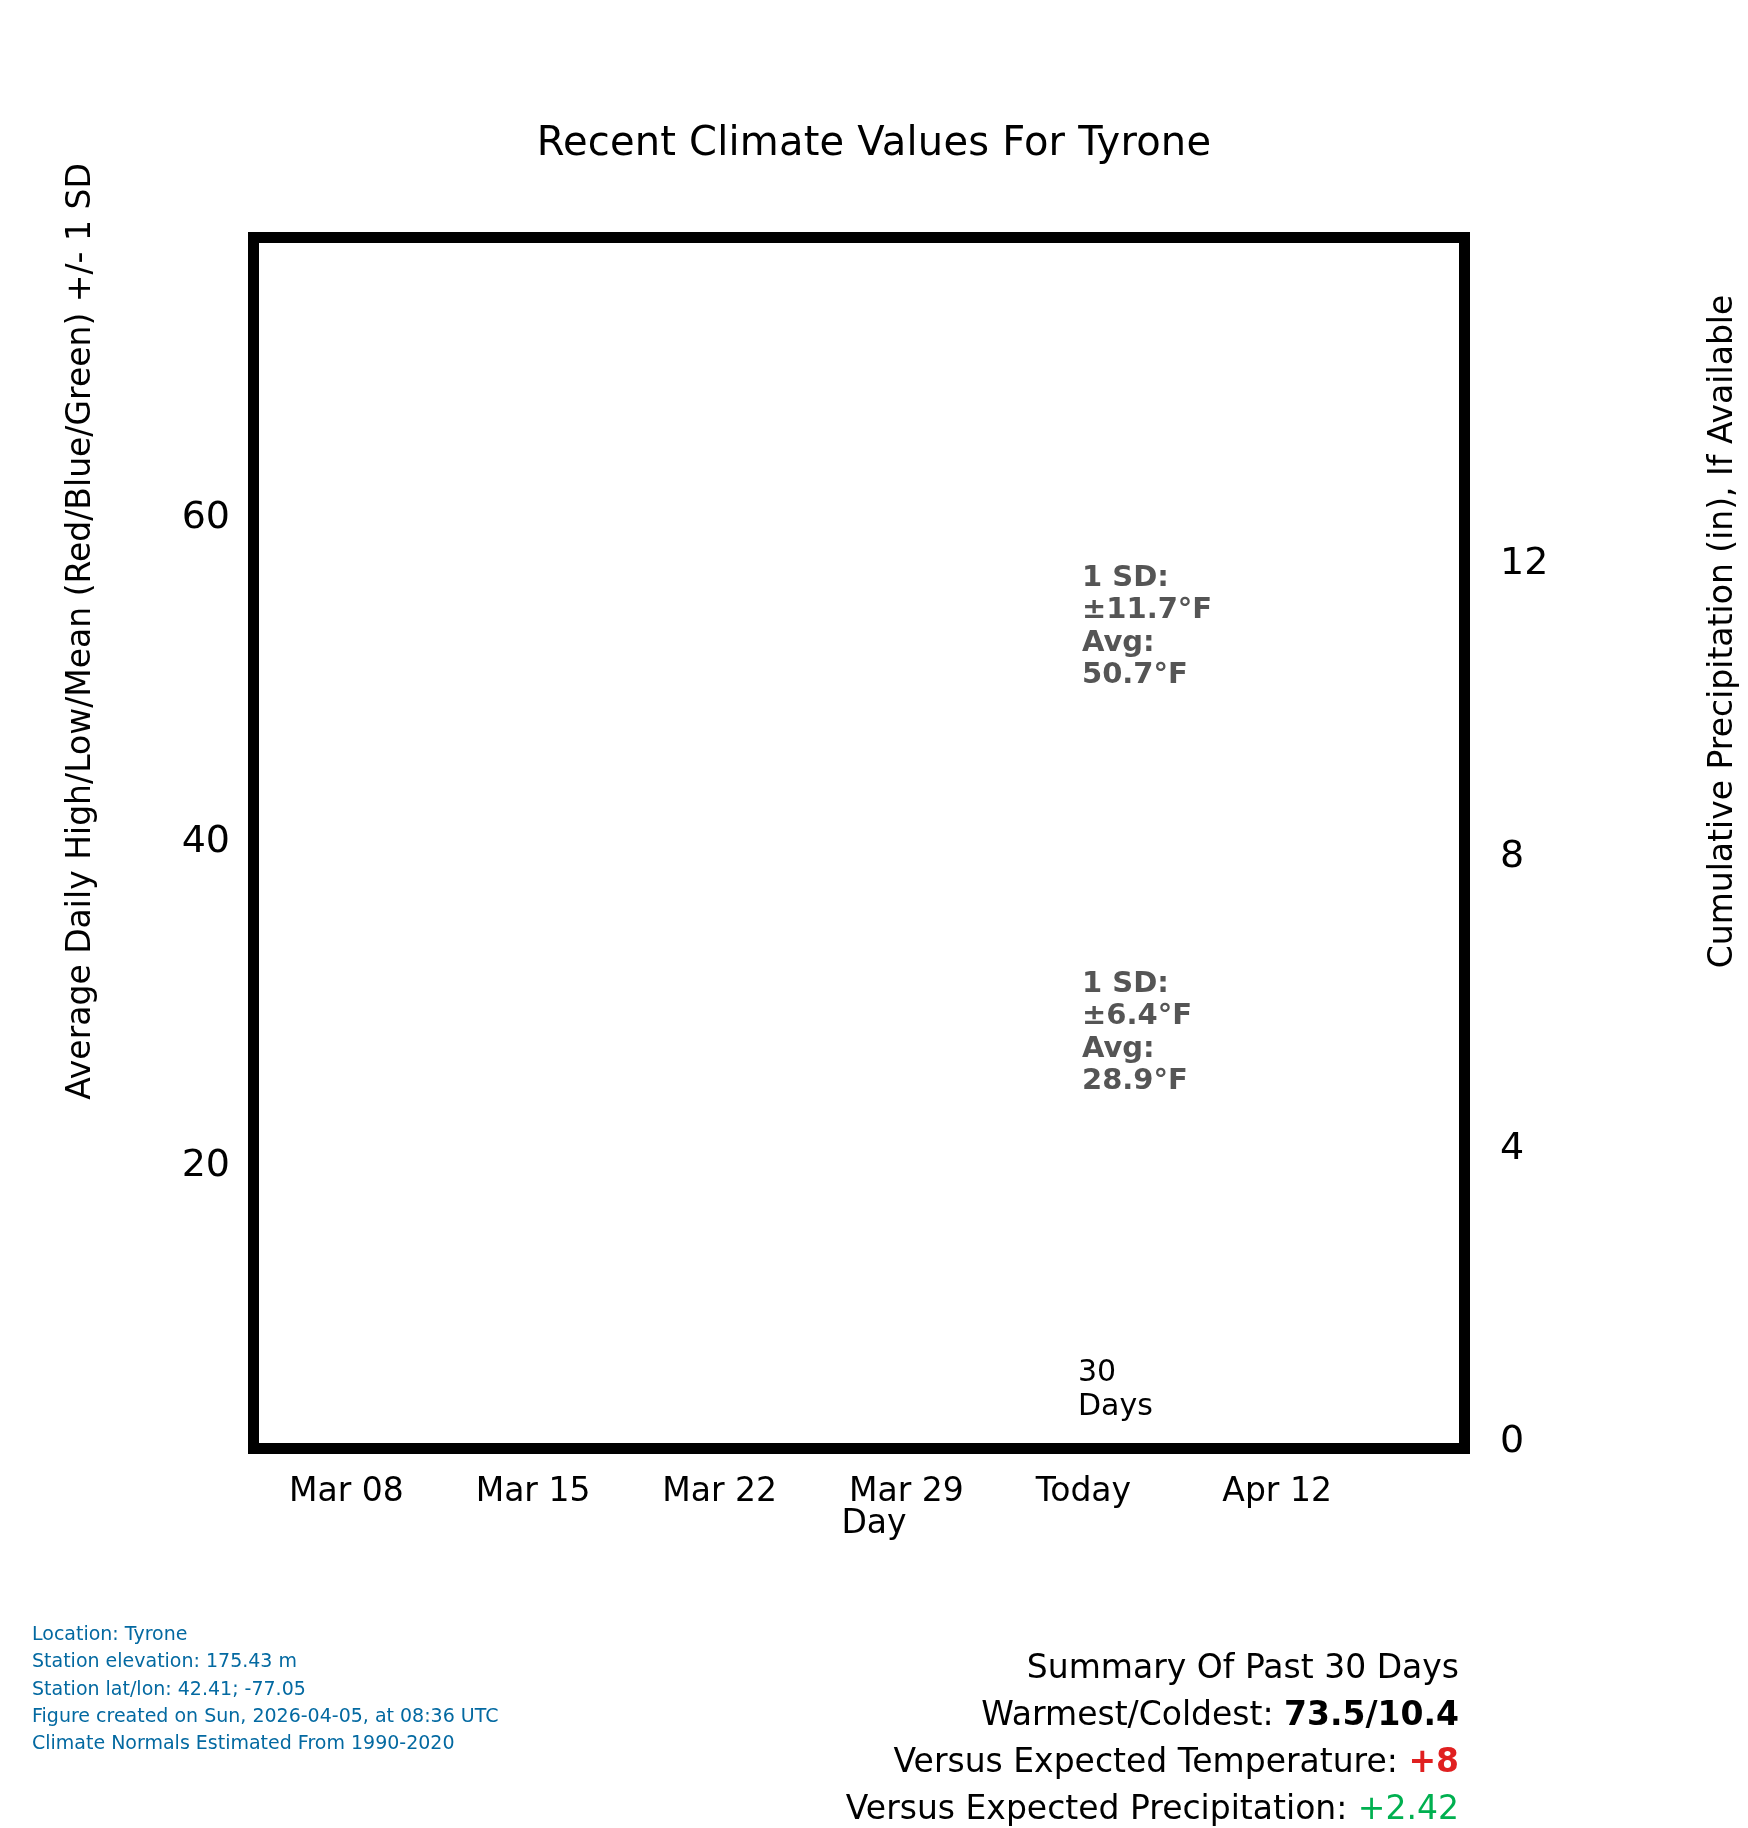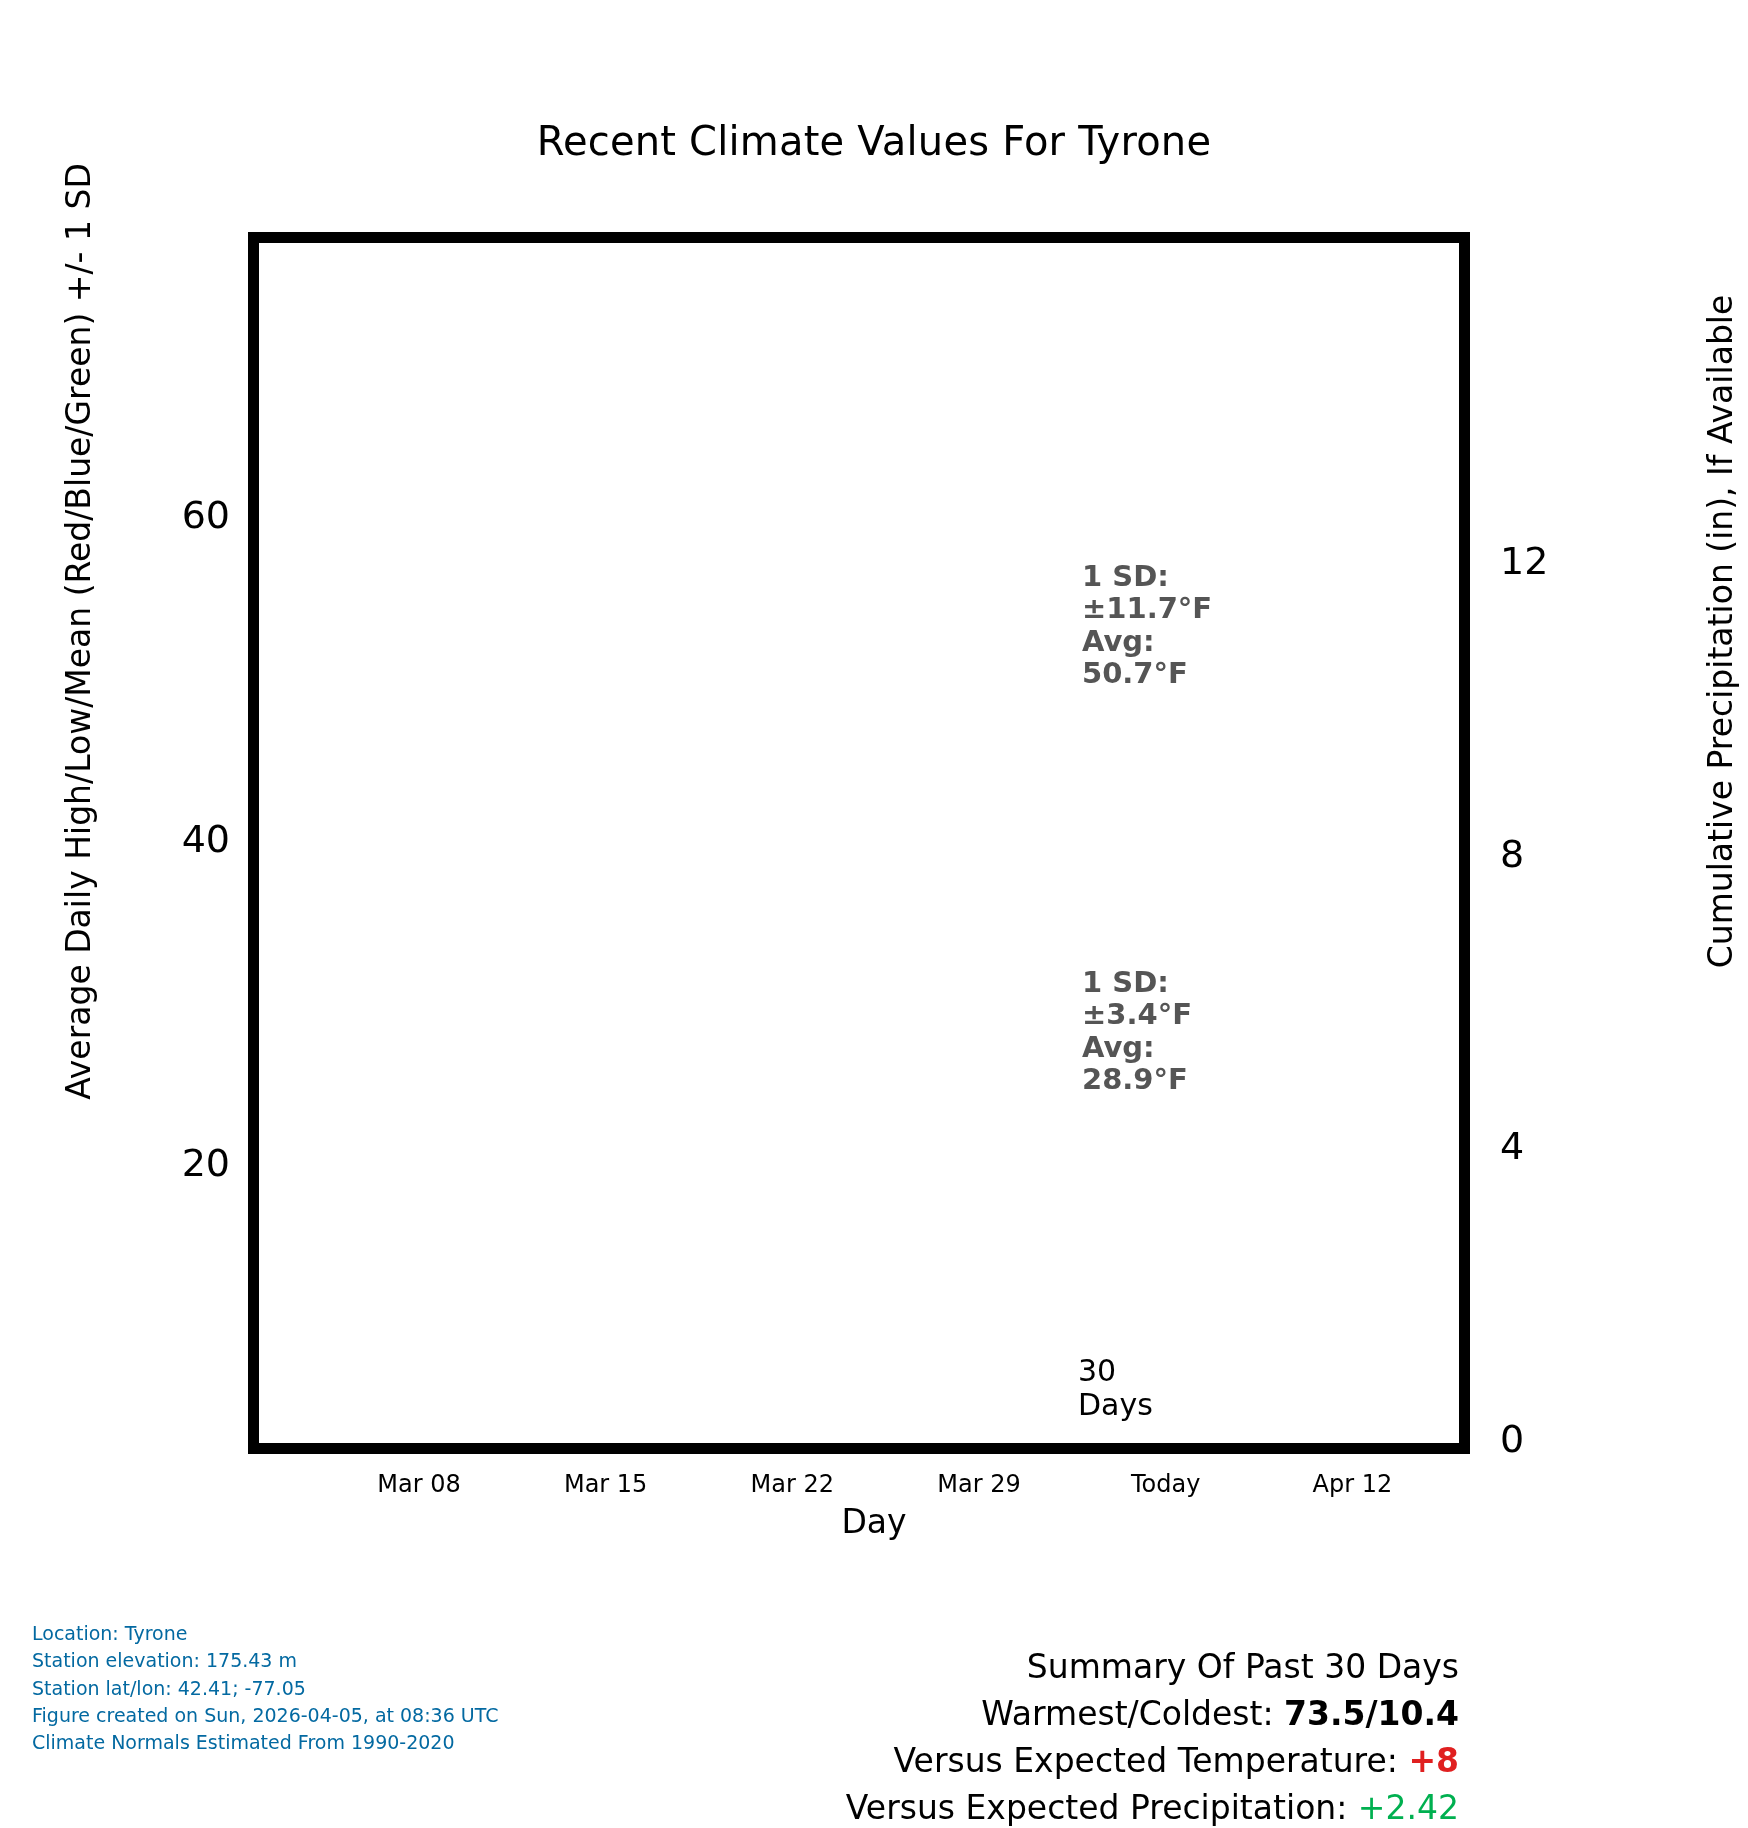--- a/index.html
+++ b/index.html
@@ -30,21 +30,21 @@
     transform:rotate(-90deg);transform-origin:center center;
     font-size:33px;color:#000;
   }
   .xlabel{
     position:absolute;left:0;top:1502px;width:1748px;text-align:center;
     font-size:33px;color:#000;
   }
 
   .ytick{position:absolute;right:0;font-size:38px;color:#000;text-align:right;white-space:nowrap;}
   .ytick-r{position:absolute;left:0;font-size:38px;color:#000;text-align:left;white-space:nowrap;}
-  .xtick{position:absolute;top:1470px;font-size:24px;color:#000;text-align:center;white-space:nowrap;}
+  .xtick{position:absolute;top:1470px;font-size:33px;color:#000;text-align:left;white-space:nowrap;}
 
   
   .ann{
     position:absolute;font-size:29px;font-weight:bold;color:#555;line-height:1.12;
   }
   .ann-days{
     position:absolute;font-size:30px;font-weight:normal;color:#000;line-height:1.12;
   }
 
   
@@ -208,21 +208,21 @@
 
   <div class="ann" style="left:1082px;top:560px;">
     <div>1 SD:</div>
     <div>±11.7°F</div>
     <div>Avg:</div>
     <div>50.7°F</div>
   </div>
 
   <div class="ann" style="left:1082px;top:966px;">
     <div>1 SD:</div>
-    <div>±3.4°F</div>
+    <div>±6.4°F</div>
     <div>Avg:</div>
     <div>28.9°F</div>
   </div>
 
   <div class="ann-days" style="left:1078px;top:1354px;">
     <div>30</div>
     <div>Days</div>
   </div>
 
   <div class="footer-left">

